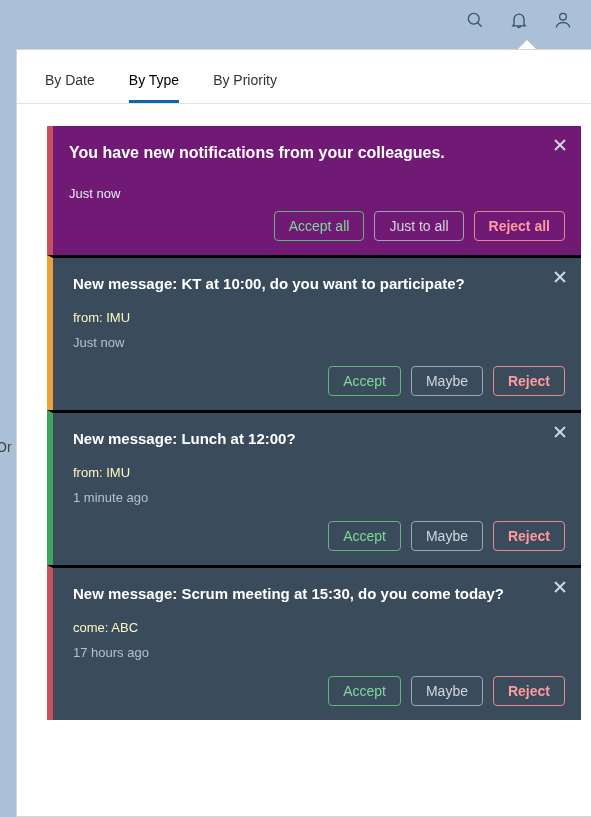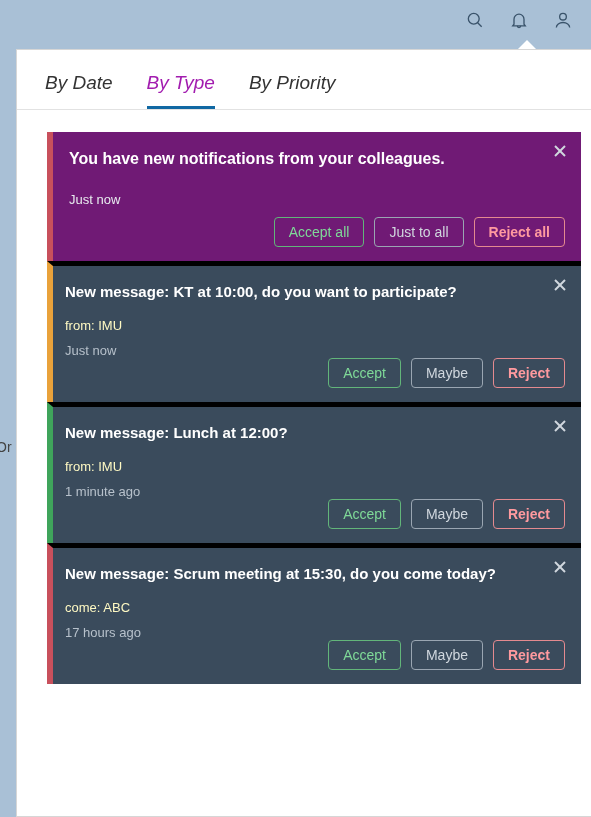--- a/index.html
+++ b/index.html
@@ -45,27 +45,26 @@
   }
   .tabs {
     display: flex;
     padding: 22px 28px 0 28px;
     gap: 34px;
     border-bottom: 1px solid #e2e2e2;
   }
   .tab {
     padding-bottom: 12px;
     color: #333;
-    font-size: 19px;
+    font-size: 14px;
     cursor: pointer;
     border-bottom: 3px solid transparent;
-    font-style: italic;
   }
   .tab.active {
-    color: #a21caf;
+    color: #000000;
     border-bottom-color: #1068a3;
     font-weight: 500;
   }
   .scroll {
     overflow-y: auto;
     padding: 22px 10px 10px 30px;
     flex: 1;
   }
   .scroll::-webkit-scrollbar { width: 14px; }
   .scroll::-webkit-scrollbar-thumb { background: #c9c9c9; border-radius: 3px; }
@@ -78,31 +77,31 @@
     position: relative;
     color: #fff;
   }
   .group-header .title { font-weight: 700; font-size: 16px; line-height: 1.35; max-width: 86%; }
   .group-header .time { margin-top: 22px; font-size: 13px; color: #e8ecef; }
   .group-header .actions { margin-top: 10px; display:flex; gap:10px; align-items:center; flex-wrap:wrap; }
 
   .card {
     background: #3a4b5c;
     color: #fff;
-    padding: 16px 16px 14px 12px;
+    padding: 16px 16px 14px 20px;
     position: relative;
-    border-top: 5px solid #000000;
+    border-top: 3px solid #000000;
   }
   .card.l-orange { border-left: 6px solid #e9a23b; }
   .card.l-green  { border-left: 6px solid #3fa45b; }
   .card.l-red    { border-left: 6px solid #c8505c; }
   .card .title { font-weight: 700; font-size: 15px; line-height: 1.35; max-width: 88%; }
   .card .meta  { margin-top: 16px; color: #fef9c3; font-size: 13px; }
   .card .time  { margin-top: 10px; color: #b7c1cb; font-size: 13px; }
-  .card .actions { margin-top: 0; display:flex; justify-content:flex-end; gap:10px; }
+  .card .actions { margin-top: 16px; display:flex; justify-content:flex-end; gap:10px; }
 
   .btn {
     background: transparent;
     border: 1px solid;
     border-radius: 4px;
     padding: 6px 14px;
     font-size: 14px;
     cursor: pointer;
   }
   .btn-collapse {

